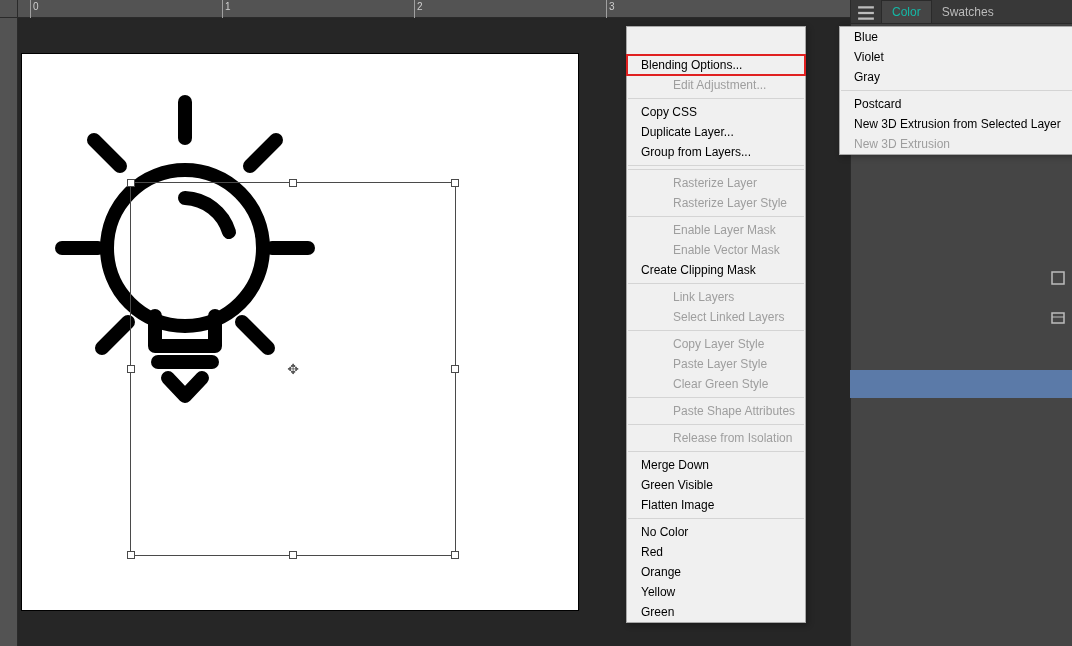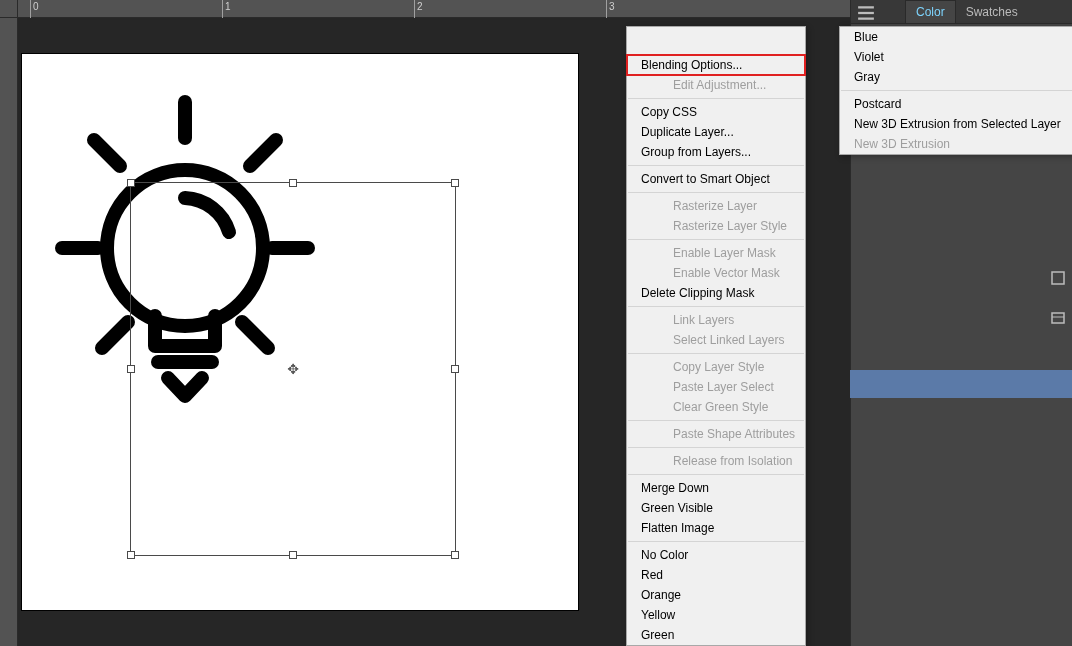--- a/index.html
+++ b/index.html
@@ -9,21 +9,21 @@
 .ruler-h { position:absolute; left:18px; right:0; top:0; height:18px; background:#535353; border-bottom:1px solid #2a2a2a; }
 .ruler-h .tick { position:absolute; top:0; height:18px; border-left:1px solid #a0a0a0; }
 .ruler-h .tick span { position:absolute; left:2px; top:1px; font-size:10px; color:#cfcfcf; }
 .ruler-v { position:absolute; left:0; top:18px; width:18px; bottom:0; background:#535353; border-right:1px solid #2a2a2a; }
 .ruler-corner { position:absolute; left:0; top:0; width:18px; height:18px; background:#535353; border-right:1px solid #2a2a2a; border-bottom:1px solid #2a2a2a; }
 
 
 .right-panel { position:absolute; right:0; top:0; width:222px; height:646px; background:#454545; border-left:1px solid #2a2a2a; }
 .panel-tabs { display:flex; align-items:center; height:24px; background:#383838; border-bottom:1px solid #2a2a2a; padding-left:30px; gap:0; }
 .panel-tab { padding:4px 10px; color:#bbb; cursor:default; }
-.panel-tab.active { background:#454545; color:#7dd3fc; border-top:1px solid #2a2a2a; border-left:1px solid #2a2a2a; border-right:1px solid #2a2a2a;margin-left:24px; }
+.panel-tab.active { background:#454545; color:#14b8a6; border-top:1px solid #2a2a2a; border-left:1px solid #2a2a2a; border-right:1px solid #2a2a2a; }
 .panel-mini-icon { position:absolute; left:6px; top:4px; width:18px; height:18px; }
 .red-swatch { position:absolute; right:8px; top:106px; width:22px; height:14px; background:#d50000; border:1px solid #000; }
 .panel-body { height:88px; }
 .panel-divider { height:2px; background:#2a2a2a; }
 
 
 .workspace { position:absolute; left:18px; top:18px; width:832px; height:628px; background:#262626; }
 .doc { position:absolute; left:4px; top:36px; width:556px; height:556px; background:#fff; box-shadow:0 0 0 1px #000; }
 .transform-box { position:absolute; left:108px; top:128px; width:326px; height:374px; border:1px solid #4a4a4a; }
 .handle { position:absolute; width:8px; height:8px; background:#fff; border:1px solid #4a4a4a; }
@@ -128,34 +128,33 @@
 </div>
 
 <div class="context-menu" id="cm">
     <div class="item highlight">Blending Options...</div>
     <div class="item disabled">Edit Adjustment...</div>
     <div class="sep"></div>
     <div class="item">Copy CSS</div>
     <div class="item">Duplicate Layer...</div>
     <div class="item">Group from Layers...</div>
     <div class="sep"></div>
-    <div class="item">Convert to Smart Object</div>
     <div class="sep"></div>
     <div class="item disabled">Rasterize Layer</div>
     <div class="item disabled">Rasterize Layer Style</div>
     <div class="sep"></div>
     <div class="item disabled">Enable Layer Mask</div>
     <div class="item disabled">Enable Vector Mask</div>
-    <div class="item">Delete Clipping Mask</div>
+    <div class="item">Create Clipping Mask</div>
     <div class="sep"></div>
     <div class="item disabled">Link Layers</div>
     <div class="item disabled">Select Linked Layers</div>
     <div class="sep"></div>
     <div class="item disabled">Copy Layer Style</div>
-    <div class="item disabled">Paste Layer Select</div>
+    <div class="item disabled">Paste Layer Style</div>
     <div class="item disabled">Clear Green Style</div>
     <div class="sep"></div>
     <div class="item disabled">Paste Shape Attributes</div>
     <div class="sep"></div>
     <div class="item disabled">Release from Isolation</div>
     <div class="sep"></div>
     <div class="item">Merge Down</div>
     <div class="item">Green Visible</div>
     <div class="item">Flatten Image</div>
     <div class="sep"></div>

